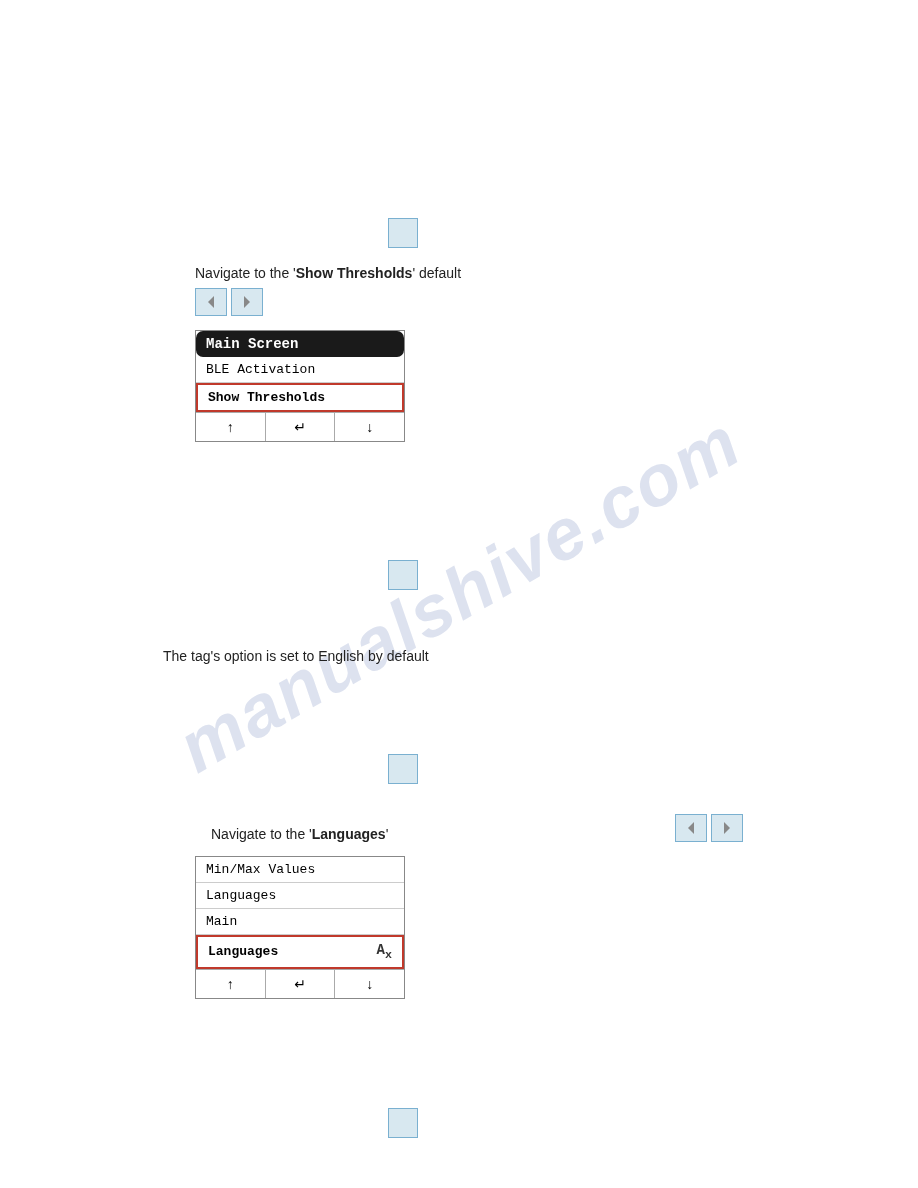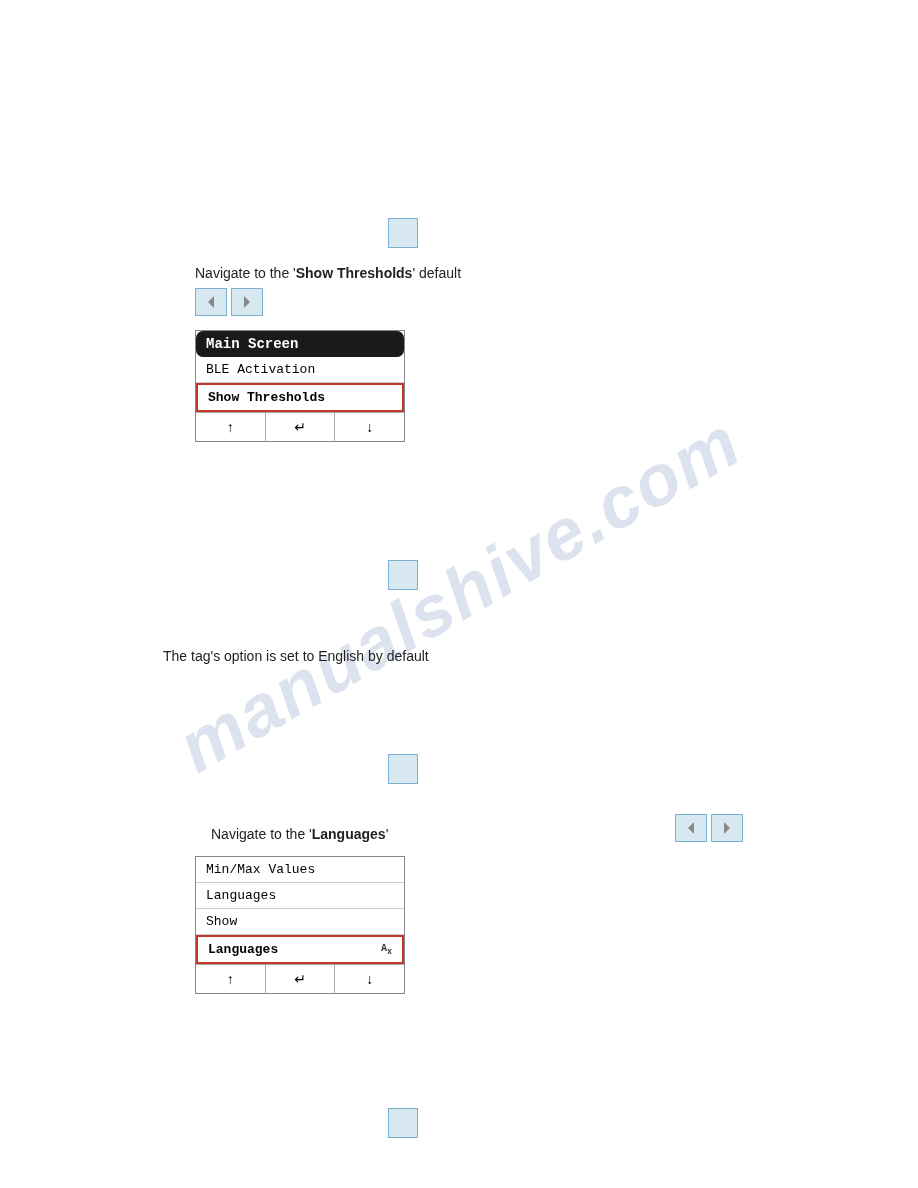--- a/index.html
+++ b/index.html
@@ -154,21 +154,21 @@
       align-items: center;
       justify-content: space-between;
       padding: 5px 10px;
       font-size: 13px;
       border-bottom: 1px solid #ccc;
       background: #fff;
       font-family: 'Courier New', monospace;
     }
 
     .lang-icon {
-      font-size: 10px;
+      font-size: 14px;
       font-weight: bold;
       color: #333;
     }
   </style>
 </head>
 <body>
 
 <div class="watermark">
   <span class="watermark-text">manualshive.com</span>
 </div>
@@ -224,21 +224,21 @@
     <div class="nav-arrow-btn">
       <svg viewBox="0 0 16 16" fill="none" xmlns="http://www.w3.org/2000/svg">
         <polygon points="5,2 11,8 5,14" fill="#888"></polygon>
       </svg>
     </div>
   </div>
 
   <div class="menu-box-bottom">
     <div class="menu-item">Min/Max Values</div>
     <div class="menu-item">Languages</div>
-    <div class="menu-item">Show</div>
+    <div class="menu-item">Main</div>
     <div class="menu-item selected menu-item-with-icon">
       <span style="font-weight:bold;">Languages</span>
       <span class="lang-icon">A<sub>x</sub></span>
     </div>
     <div class="menu-nav-row">
       <div class="menu-nav-cell">↑</div>
       <div class="menu-nav-cell">↵</div>
       <div class="menu-nav-cell">↓</div>
     </div>
   </div>

